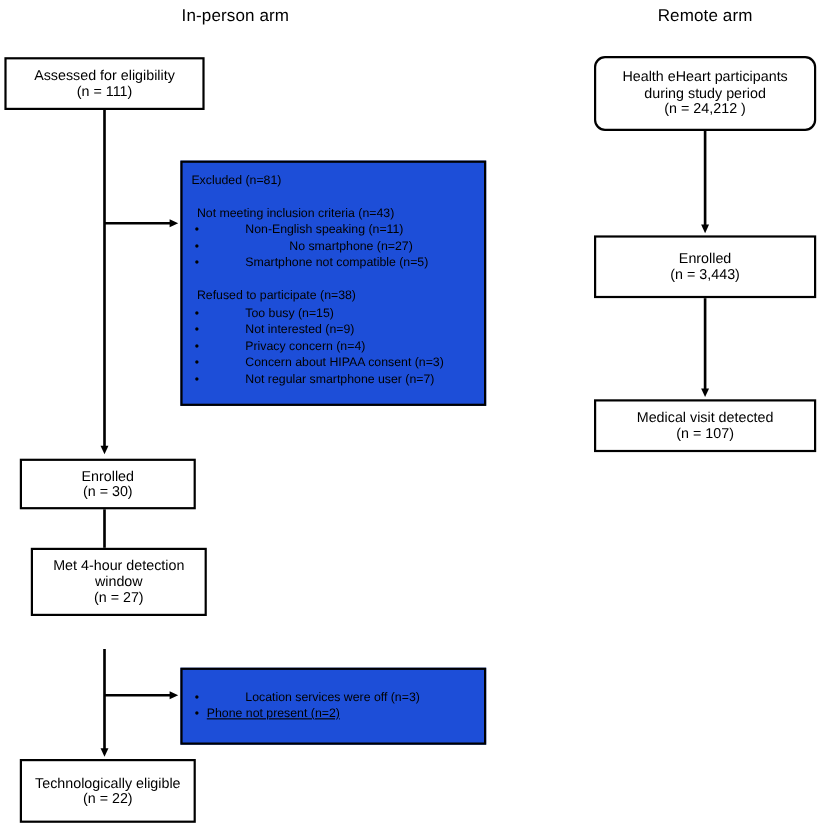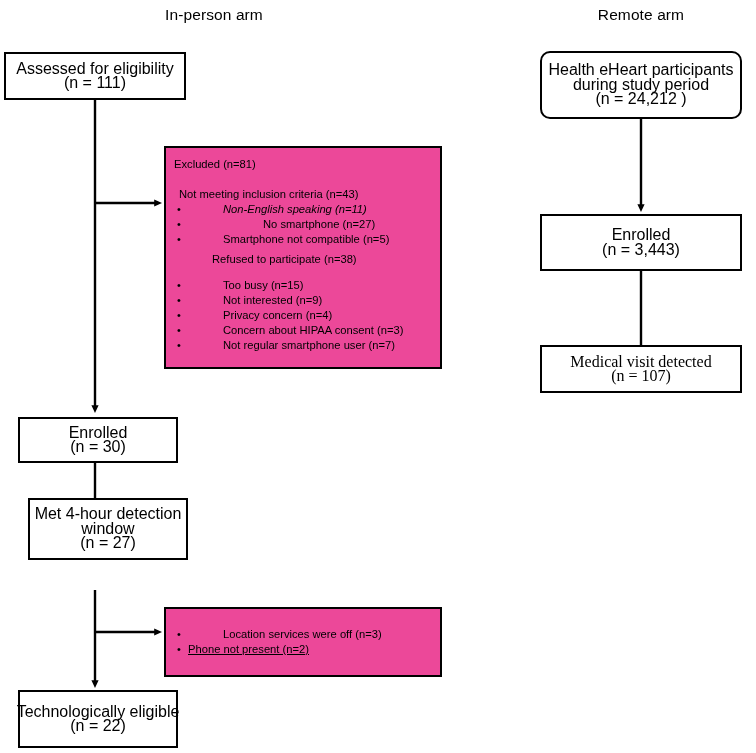--- a/index.html
+++ b/index.html
@@ -28,32 +28,32 @@
   }
   .node {
     position: absolute;
     box-sizing: border-box;
     border: 2.2px solid #000000;
     background: #ffffff;
     display: flex;
     flex-direction: column;
     align-items: center;
     justify-content: center;
-    font-size: 16px;
+    font-size: 13px;
     line-height: 14.5px;
     text-align: center;
   }
   .node .line {
     white-space: nowrap;
   }
   .listbox {
     position: absolute;
     box-sizing: border-box;
     border: 2.2px solid #000000;
-    background: #ec4899;
+    background: #1d4ed8;
     font-size: 11.2px;
     line-height: 15px;
   }
   .lb-title {
     position: absolute;
     white-space: nowrap;
   }
   .lb-group-head {
     position: absolute;
     white-space: nowrap;
@@ -133,32 +133,32 @@
     <span class="line">(n = 22)</span>
   </div>
 
   <div class="listbox" style="left:164px; top:146px; width:278px; height:223px;">
     <div class="lb-title" style="left:8px; top:9px;">Excluded (n=81)</div>
 
     <div class="lb-group-head" style="left:13px; top:39px;">Not meeting inclusion criteria (n=43)</div>
 
     <div class="bullet-row" style="left:11px; top:54px;">
       <span class="bullet-dot">•</span>
-      <span class="bullet-text" style="margin-left:35px;font-style:italic;">Non-English speaking (n=11)</span>
+      <span class="bullet-text" style="margin-left:35px;">Non-English speaking (n=11)</span>
     </div>
     <div class="bullet-row" style="left:11px; top:69px;">
       <span class="bullet-dot">•</span>
       <span class="bullet-text" style="margin-left:35px;padding-left:40px;">No smartphone (n=27)</span>
     </div>
     <div class="bullet-row" style="left:11px; top:84px;">
       <span class="bullet-dot">•</span>
       <span class="bullet-text" style="margin-left:35px;">Smartphone not compatible (n=5)</span>
     </div>
 
-    <div class="lb-group-head" style="left:13px; top:104px;margin-left:33px;">Refused to participate (n=38)</div>
+    <div class="lb-group-head" style="left:13px; top:114px;">Refused to participate (n=38)</div>
 
     <div class="bullet-row" style="left:11px; top:130px;">
       <span class="bullet-dot">•</span>
       <span class="bullet-text" style="margin-left:35px;">Too busy (n=15)</span>
     </div>
     <div class="bullet-row" style="left:11px; top:145px;">
       <span class="bullet-dot">•</span>
       <span class="bullet-text" style="margin-left:35px;">Not interested (n=9)</span>
     </div>
     <div class="bullet-row" style="left:11px; top:160px;">
@@ -190,18 +190,18 @@
     <span class="line">Health eHeart participants</span>
     <span class="line">during study period</span>
     <span class="line">(n = 24,212 )</span>
   </div>
 
   <div class="node" style="left:540px; top:214px; width:202px; height:57px;">
     <span class="line">Enrolled</span>
     <span class="line">(n = 3,443)</span>
   </div>
 
-  <div class="node" style="left:540px; top:345px; width:202px; height:48px;font-family:Liberation Serif, serif;">
+  <div class="node" style="left:540px; top:363px; width:202px; height:48px;">
     <span class="line">Medical visit detected</span>
     <span class="line">(n = 107)</span>
   </div>
 
 </div>
 
 </body></html>

